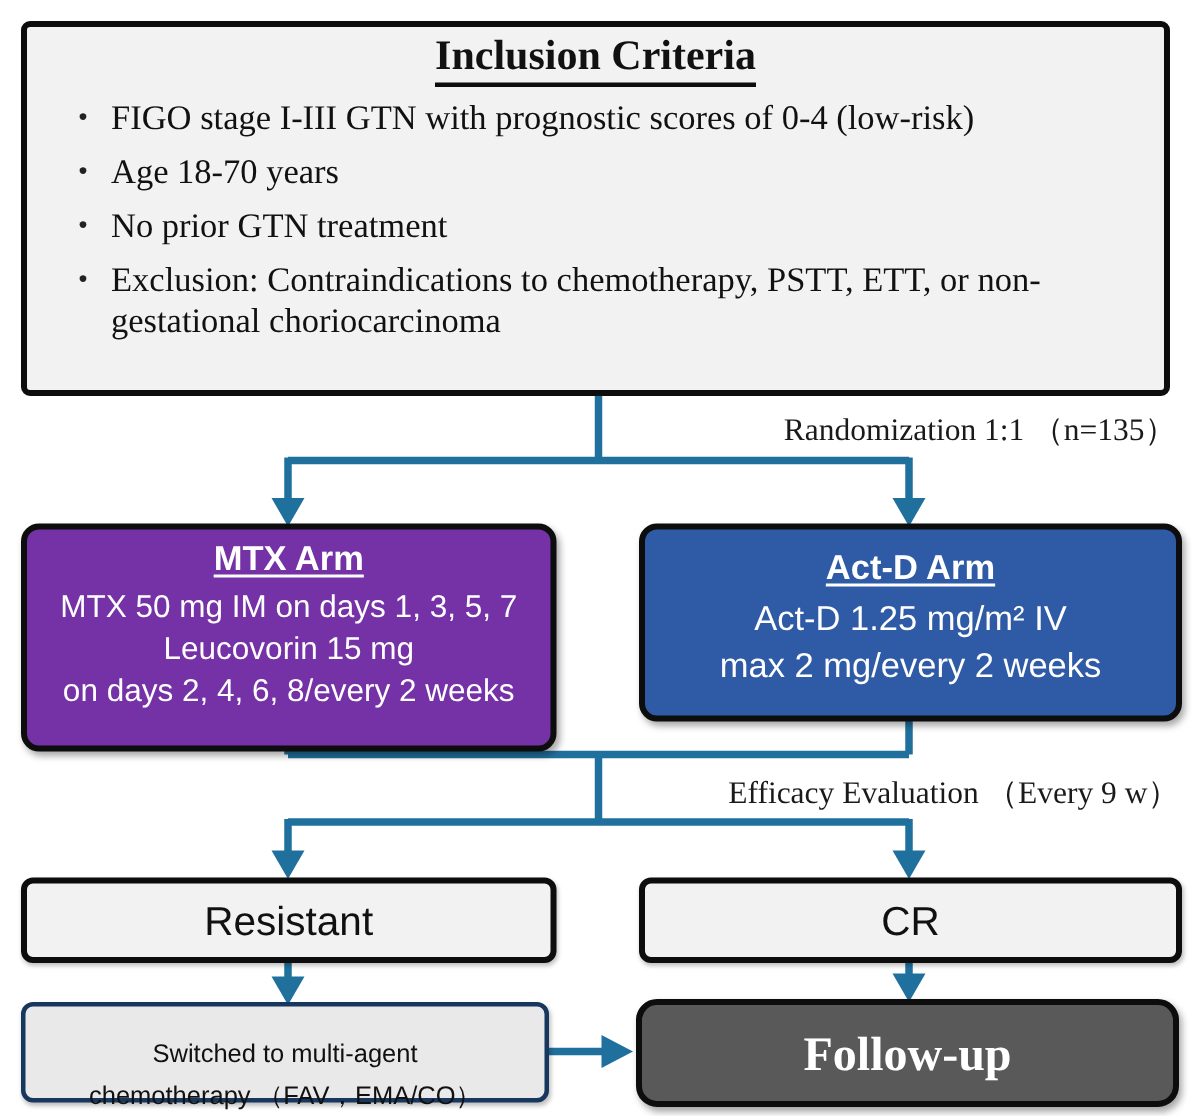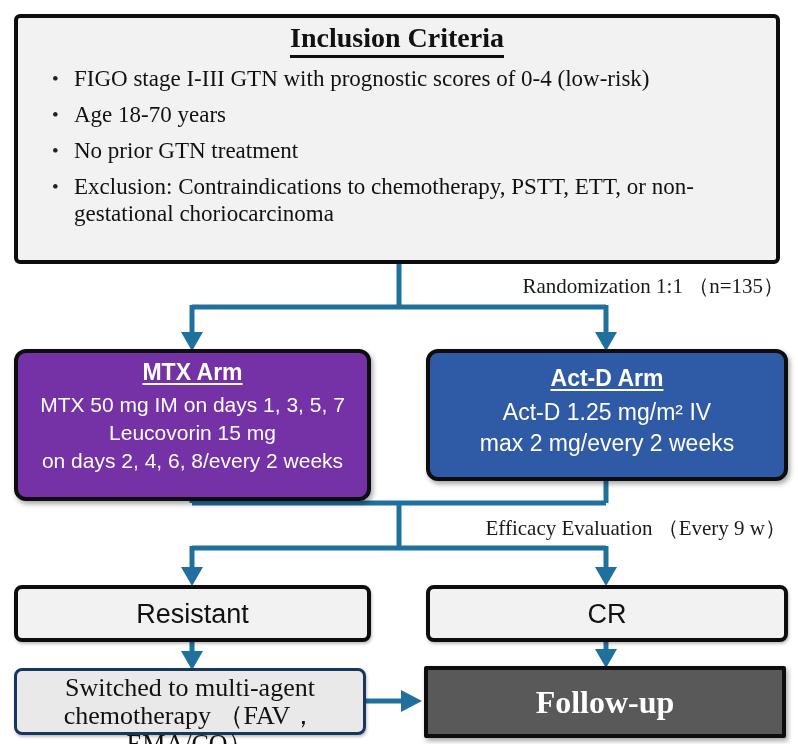--- a/index.html
+++ b/index.html
@@ -66,26 +66,26 @@
     box-shadow:1px 2px 3px rgba(0,0,0,0.25);
   }
   .resistant{left:14px;top:585px;width:357px;height:57px;line-height:50px;}
   .cr{left:426px;top:585px;width:362px;height:57px;line-height:50px;}
 
   
   .switched{
     left:14px;top:668px;width:352px;height:67px;
     background:#e9e9e9;border:3px solid #17375e;border-radius:8px;
     text-align:center;color:#111;
-    font-family:Liberation Serif, serif;font-size:26px;line-height:28px;
-    padding-top:3px;box-shadow:1px 2px 3px rgba(0,0,0,0.25);
+    font-family:Liberation Sans, sans-serif;font-size:17px;line-height:28px;
+    padding-top:18px;box-shadow:1px 2px 3px rgba(0,0,0,0.25);
   }
   .followup{
     left:424px;top:666px;width:362px;height:72px;
-    background:#595959;border:4px solid #0d0d0d;border-radius:2px;
+    background:#595959;border:4px solid #0d0d0d;border-radius:14px;
     text-align:center;color:#ffffff;
     font-family:"Liberation Serif", serif;font-size:32px;font-weight:bold;
     line-height:64px;box-shadow:2px 3px 5px rgba(0,0,0,0.35);
   }
 </style>
 </head>
 <body>
 
 <div class="canvas">
 

